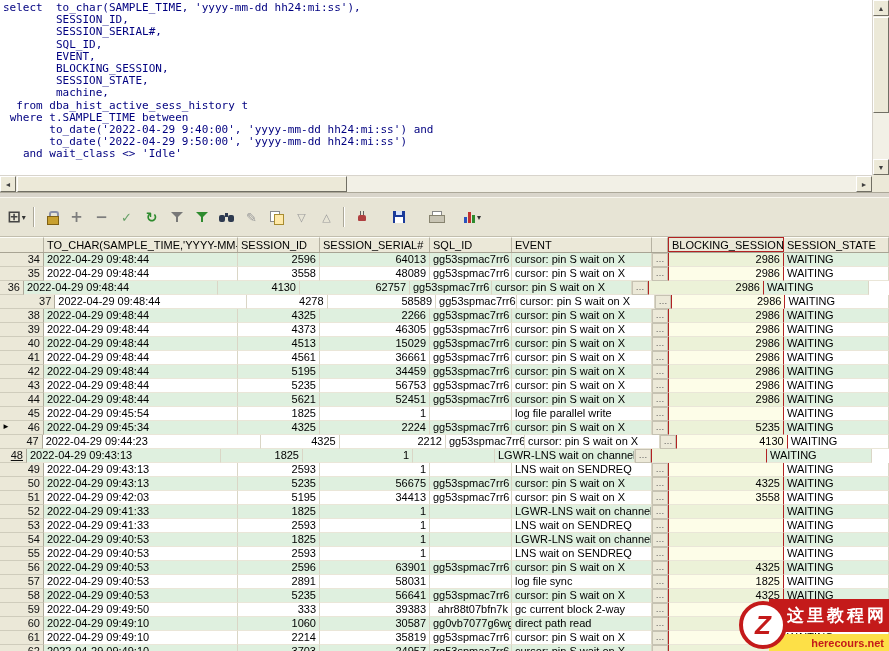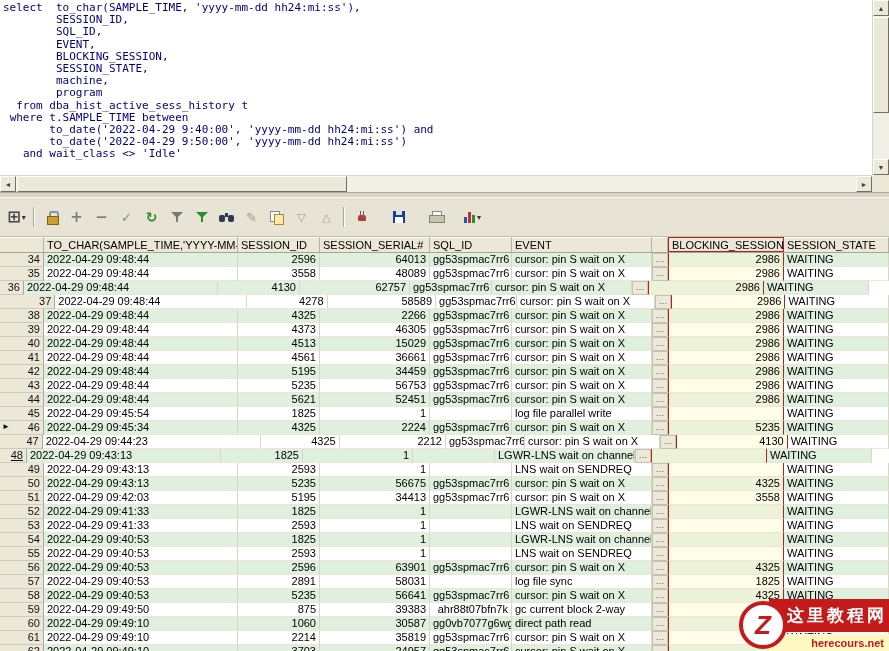--- a/index.html
+++ b/index.html
@@ -101,44 +101,44 @@
   .grow.even .gcell.hl { background:#ecf2d8; }
   .grow.odd  .gcell.hl { background:#fdfde8; }
   .gcell.elcell { padding:0; text-align:center; color:#555; background:#ece9d8 !important;
                   border:1px solid #c6c2b2; font-size:9px; line-height:11px; }
 
   
   .watermark { position:absolute; right:0; bottom:0; width:150px; height:52px; z-index:10; }
   .wm-banner { position:absolute; left:30px; right:0; top:0; height:33px; background:#c41a1a;
                color:#fff; font-size:17px; font-weight:bold; letter-spacing:3px;
                display:flex; align-items:center; justify-content:center; padding-left:16px; }
-  .wm-domain { position:absolute; left:30px; right:0; bottom:0; height:17px; background:#fef9c3;
+  .wm-domain { position:absolute; left:30px; right:0; bottom:0; height:17px; background:#fde047;
                color:#c41a1a; font-size:11px; font-weight:bold;
                display:flex; align-items:center; justify-content:flex-end; padding-right:5px; }
   .wm-badge { position:absolute; left:0; top:2px; width:48px; height:48px; border-radius:50%;
               background:#fff; border:4px solid #c41a1a; display:flex; align-items:center; justify-content:center; }
   .wm-z { color:#c41a1a; font-size:26px; font-weight:bold; font-style:italic; line-height:1; }
 </style>
 </head>
 <body>
 
 <div class="app">
 
   <div class="editor-block">
     <div class="editor-row">
       <div class="editor">
         <div>
             <div class="ed-line"><span class="tk-kw">select</span><span class="tk-pl">  to_char(SAMPLE_TIME, </span><span class="tk-st">'yyyy-mm-dd hh24:mi:ss'</span><span class="tk-pl">),</span></div>
             <div class="ed-line"><span class="tk-pl">        SESSION_ID,</span></div>
+            <div class="ed-line"><span class="tk-pl">        SESSION_SERIAL#,</span></div>
             <div class="ed-line"><span class="tk-pl">        SQL_ID,</span></div>
             <div class="ed-line"><span class="tk-pl">        EVENT,</span></div>
             <div class="ed-line"><span class="tk-pl">        BLOCKING_SESSION,</span></div>
             <div class="ed-line"><span class="tk-pl">        SESSION_STATE,</span></div>
             <div class="ed-line"><span class="tk-pl">        machine,</span></div>
-            <div class="ed-line"><span class="tk-pl">        program</span></div>
             <div class="ed-line"><span class="tk-pl">  </span><span class="tk-kw">from</span><span class="tk-pl"> dba_hist_active_sess_history t</span></div>
             <div class="ed-line"><span class="tk-pl"> </span><span class="tk-kw">where</span><span class="tk-pl"> t.SAMPLE_TIME </span><span class="tk-kw">between</span></div>
             <div class="ed-line"><span class="tk-pl">       to_date(</span><span class="tk-st">'2022-04-29 9:40:00'</span><span class="tk-pl">, </span><span class="tk-st">'yyyy-mm-dd hh24:mi:ss'</span><span class="tk-pl">) </span><span class="tk-kw">and</span></div>
             <div class="ed-line"><span class="tk-pl">       to_date(</span><span class="tk-st">'2022-04-29 9:50:00'</span><span class="tk-pl">, </span><span class="tk-st">'yyyy-mm-dd hh24:mi:ss'</span><span class="tk-pl">)</span></div>
             <div class="ed-line"><span class="tk-pl">   </span><span class="tk-kw">and</span><span class="tk-pl"> wait_class &lt;&gt; </span><span class="tk-st">'Idle'</span></div>
           </div>
       </div>
       <div class="vscroll">
         <div class="sb-btn sb-up">
             <span>▲</span>
@@ -510,21 +510,21 @@
           <div class="gcell" style="width: 110px; text-align: right;">56641</div>
           <div class="gcell" style="width: 82px; text-align: left;">gg53spmac7rr6</div>
           <div class="gcell" style="width: 140px; text-align: left;">cursor: pin S wait on X</div>
           <div class="gcell elcell" style="width: 16px; text-align: center;">…</div>
           <div class="gcell hl" style="width: 116px; text-align: right;">4325</div>
           <div class="gcell" style="width: 105px; text-align: left;">WAITING</div>
         </div>
         <div class="grow odd">
           <div class="gcell gutter" style="width: 44px;">59</div>
           <div class="gcell" style="width: 194px; text-align: left;">2022-04-29 09:49:50</div>
-          <div class="gcell" style="width: 82px; text-align: right;">875</div>
+          <div class="gcell" style="width: 82px; text-align: right;">333</div>
           <div class="gcell" style="width: 110px; text-align: right;">39383</div>
           <div class="gcell" style="width: 82px; text-align: right;">ahr88t07bfn7k</div>
           <div class="gcell" style="width: 140px; text-align: left;">gc current block 2-way</div>
           <div class="gcell elcell" style="width: 16px; text-align: center;">…</div>
           <div class="gcell hl" style="width: 116px; text-align: right;"></div>
           <div class="gcell" style="width: 105px; text-align: left;">WAITING</div>
         </div>
         <div class="grow even">
           <div class="gcell gutter" style="width: 44px;">60</div>
           <div class="gcell" style="width: 194px; text-align: left;">2022-04-29 09:49:10</div>

